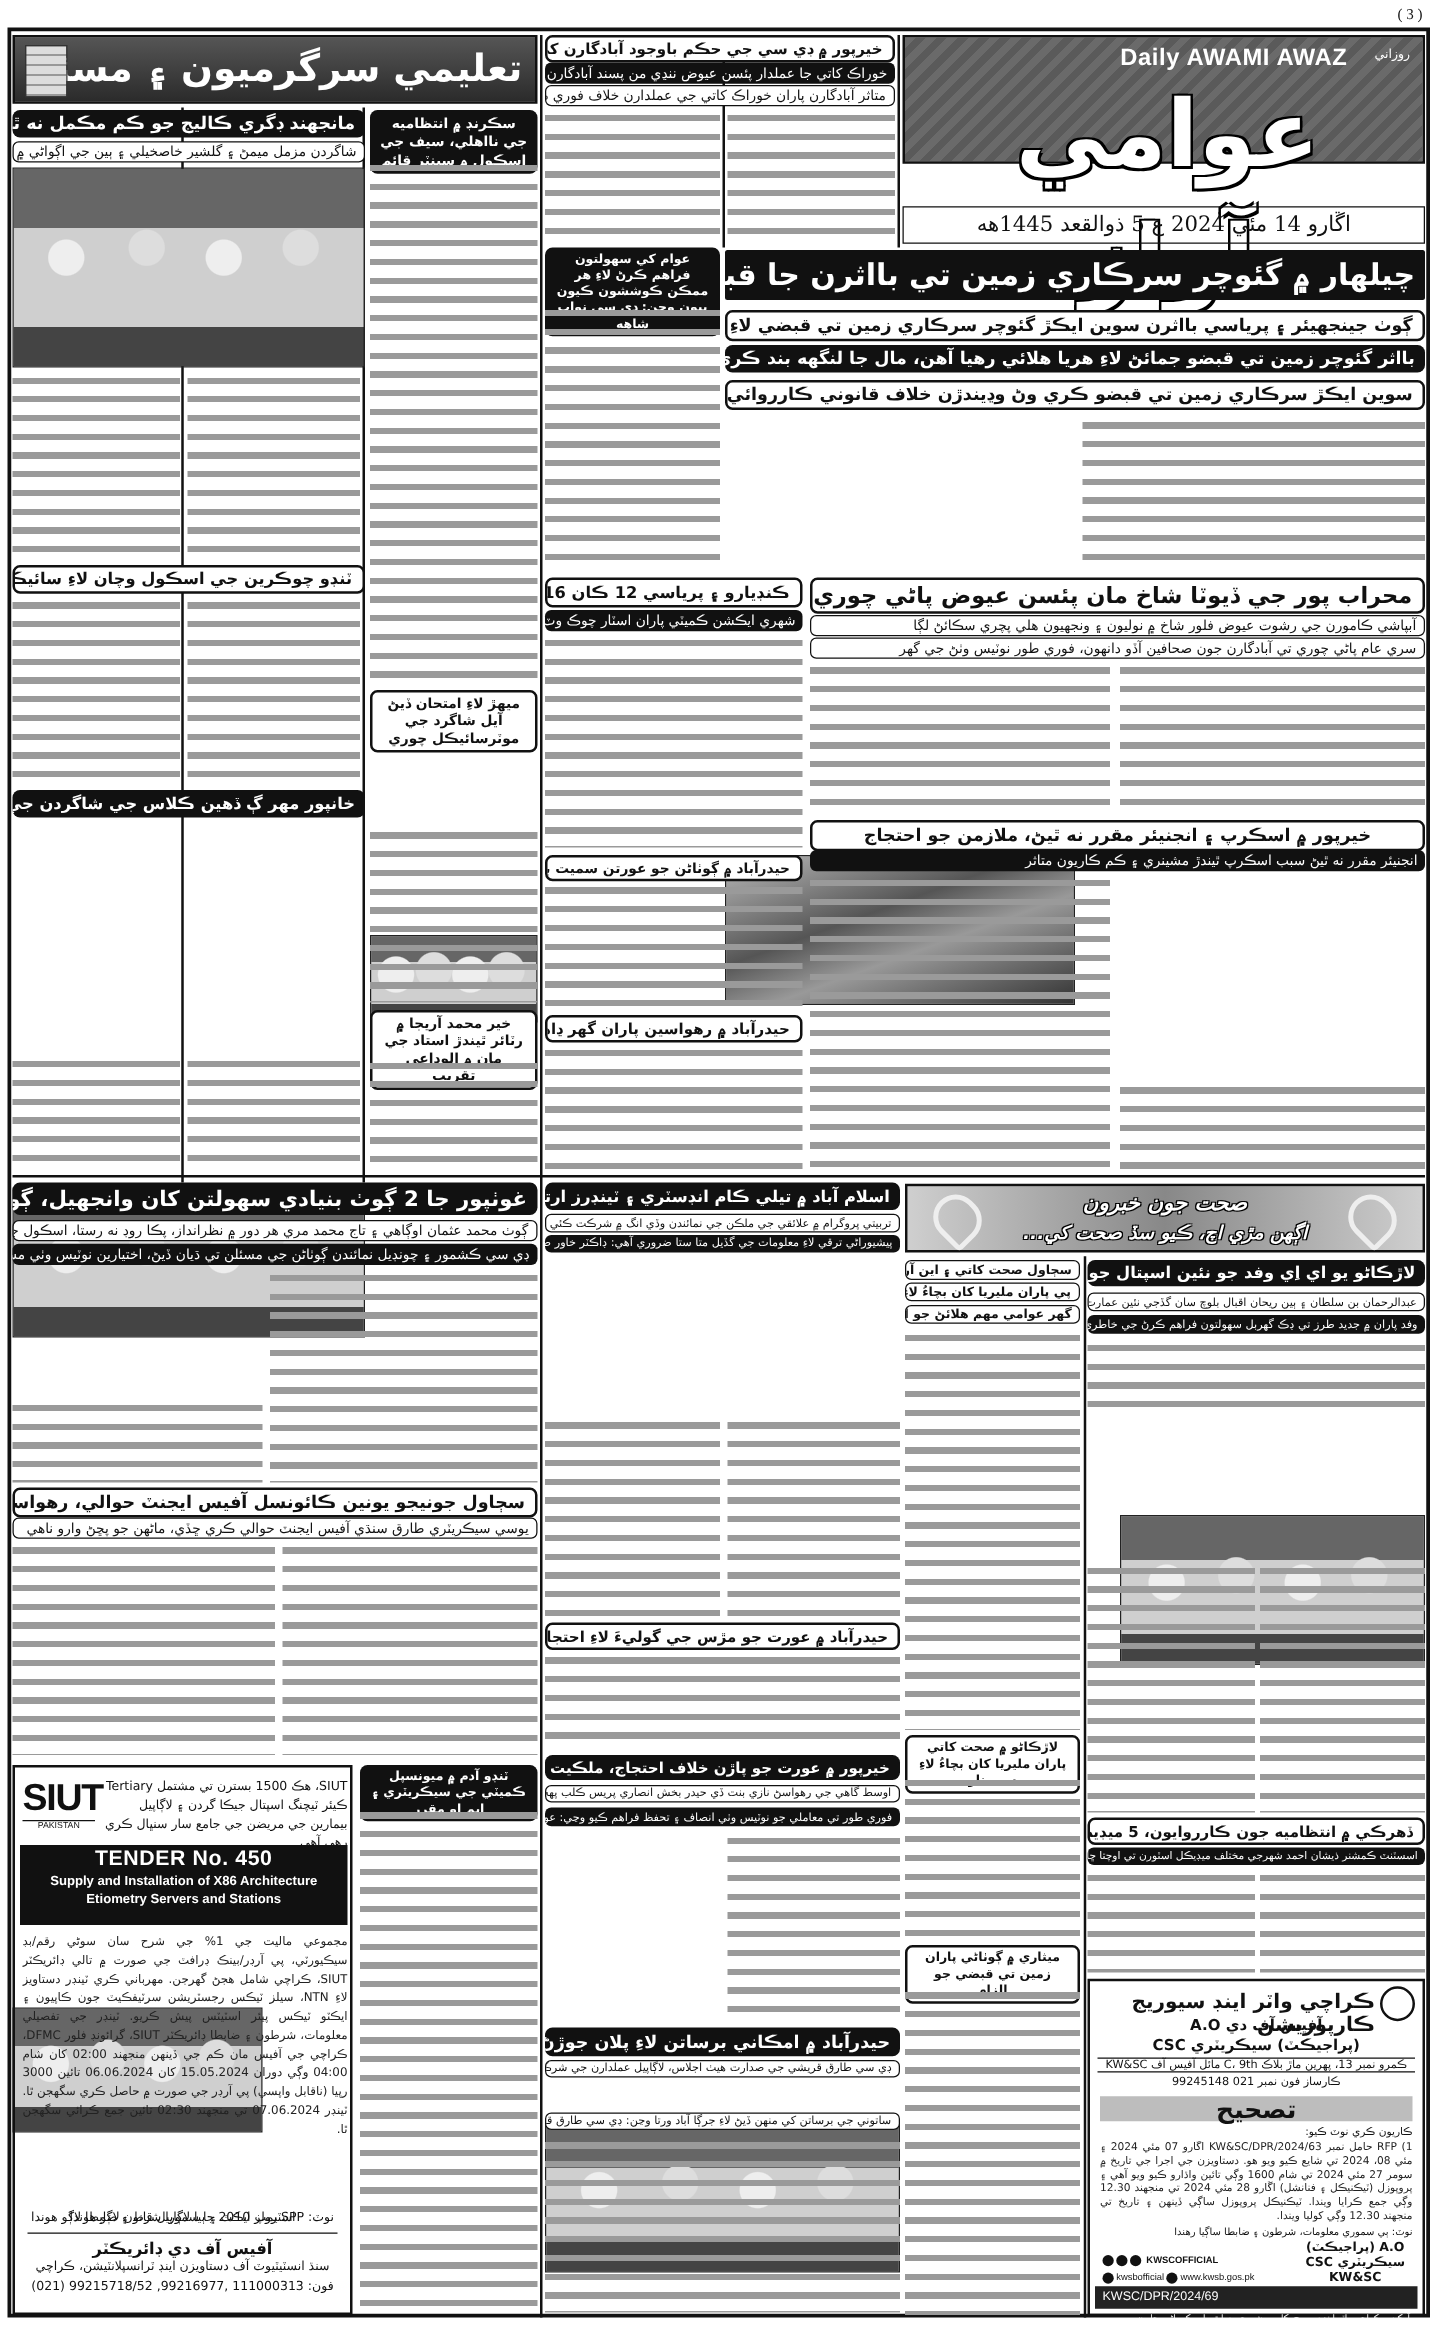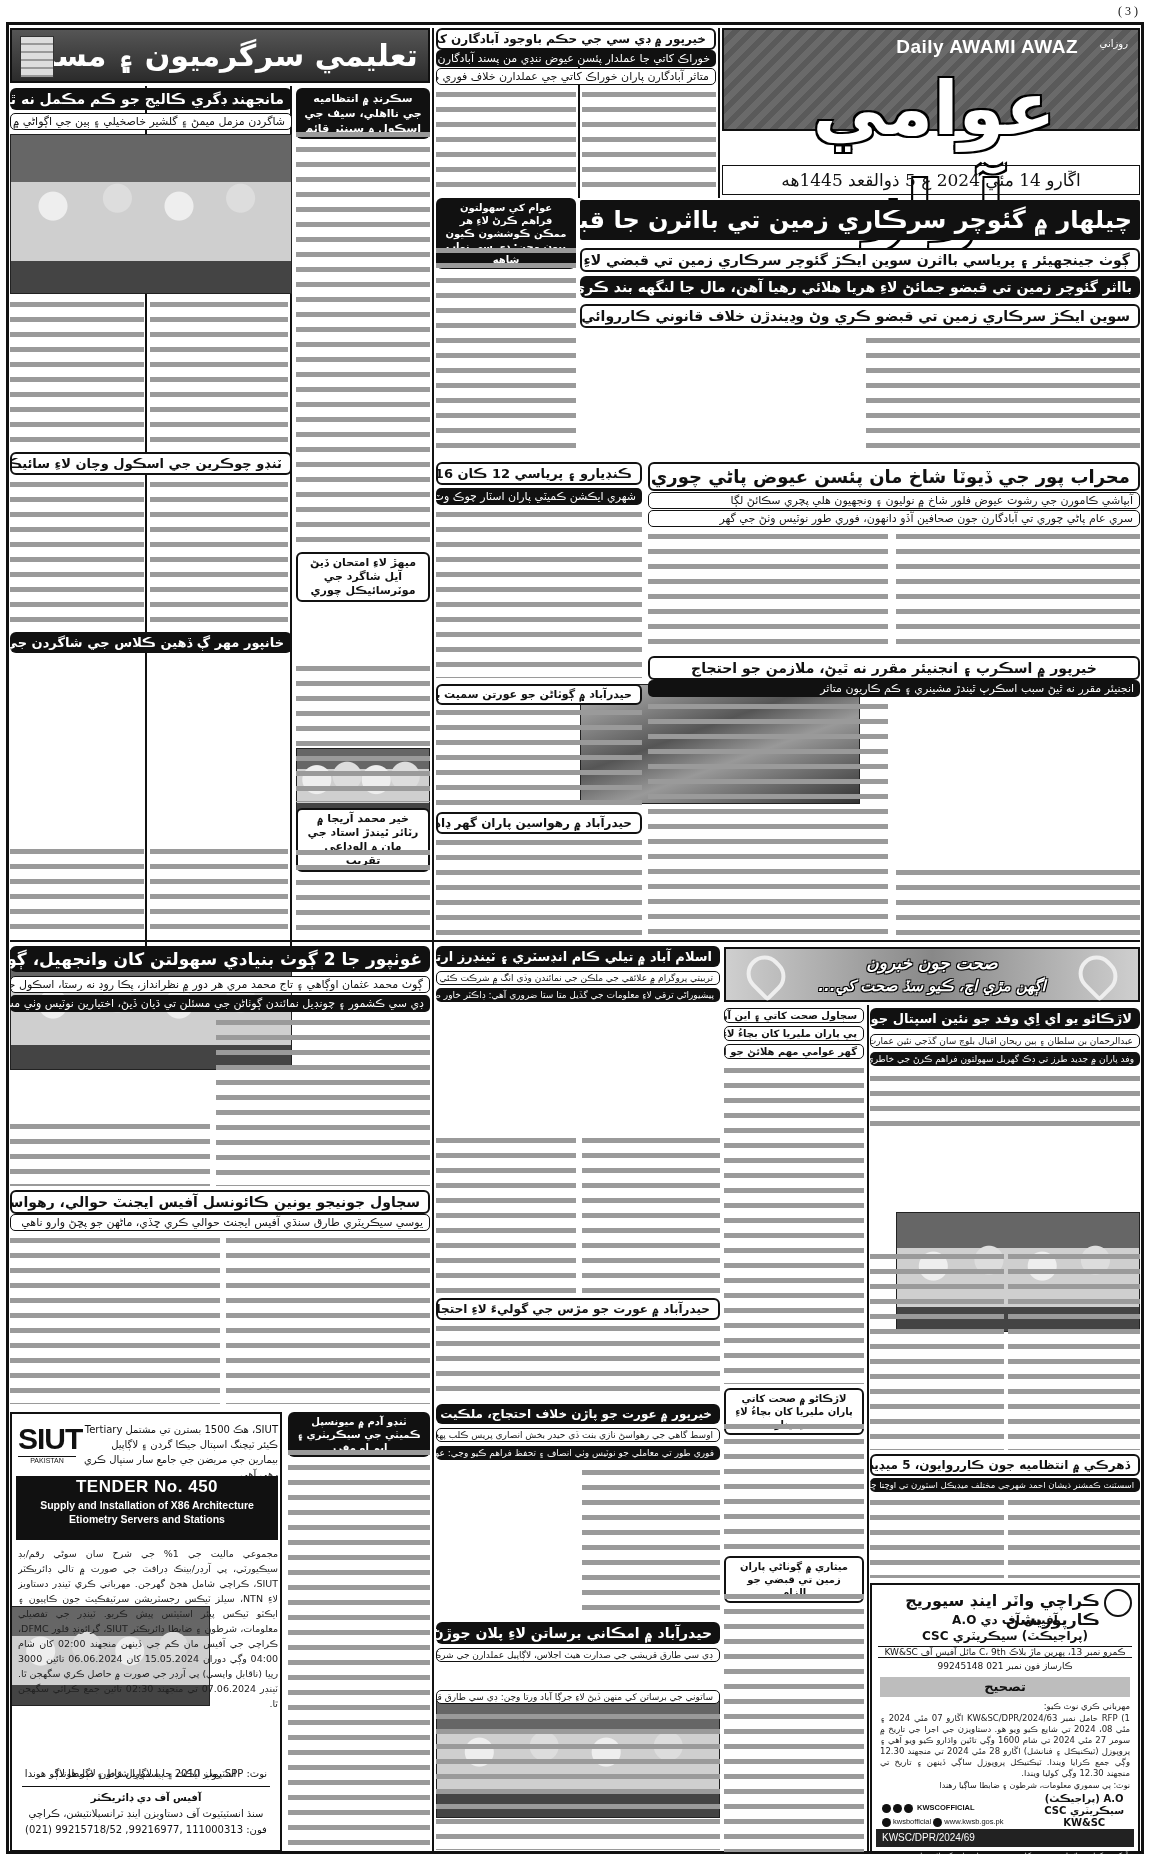--- a/index.html
+++ b/index.html
@@ -55,21 +55,21 @@
   .siut-logo .l2 { font-family: "Liberation Sans", sans-serif; font-size: 7px; border-top: 1px solid #111; }
   .tender-head { position: absolute; left: 4px; top: 62px; width: 262px; height: 64px; background: #111; color: #fff; text-align: center; font-family: "Liberation Sans", sans-serif; font-weight: bold; }
   .tender-head .n { font-size: 17px; line-height: 22px; letter-spacing: 0.5px; }
   .tender-head .s { font-size: 10.5px; line-height: 14px; }
 
   
   .kwsc-box { position: absolute; left: 870px; top: 1583px; width: 270px; height: 270px; border: 2px solid #111; }
   .kwsc-title { position: absolute; right: 38px; top: 6px; font-size: 16px; font-weight: 900; direction: rtl; }
   .kwsc-logo { position: absolute; right: 6px; top: 4px; width: 28px; height: 28px; border: 2px double #111; border-radius: 50%; }
   .kwsc-sub { position: absolute; left: 0; right: 0; text-align: center; font-weight: bold; direction: rtl; }
-  .kwsc-tasheeh { position: absolute; left: 8px; right: 8px; top: 92px; height: 20px; background: #bdbdbd; text-align: center; font-size: 13px; font-weight: 900; direction: rtl; line-height: 20px; }
+  .kwsc-tasheeh { position: absolute; left: 8px; right: 8px; top: 92px; height: 20px; background: #bdbdbd; text-align: center; font-size: 20px; font-weight: 900; direction: rtl; line-height: 20px; }
   .kwsc-foot { position: absolute; left: 4px; right: 4px; bottom: 4px; height: 18px; background: #222; color: #fff; font-size: 10px; font-family: "Liberation Sans", sans-serif; line-height: 18px; padding: 0 6px; }
   .social-icon { display: inline-block; width: 9px; height: 9px; border-radius: 50%; background: #111; margin-right: 2px; vertical-align: middle; }
 </style>
 </head>
 <body>
 
 <div class="page-num">( 3 )</div>
 <div class="frame"></div>
 
 <div class="vrule" style="left:145px;top:86px;height:860px"></div>
@@ -175,21 +175,21 @@
   <div class="abs rtl" style="left:70px;top:8px;width:196px;font-size:10px;line-height:15px">SIUT، هڪ 1500 بسترن تي مشتمل Tertiary ڪيئر ٽيچنگ اسپتال جيڪا گردن ۽ لاڳاپيل بيمارين جي مريضن جي جامع سار سنڀال ڪري رهي آهي</div>
   <div class="tender-head">
     <div class="n">TENDER No. 450</div>
     <div class="s">Supply and Installation of X86 Architecture</div>
     <div class="s">Etiometry Servers and Stations</div>
   </div>
   <div class="abs body-text" style="left:6px;top:132px;width:260px;height:200px;font-size:9.5px;line-height:15px">مجموعي ماليت جي 1% جي شرح سان سوڻي رقم/بڊ سيڪيورٽي، پي آرڊر/بينڪ ڊرافٽ جي صورت ۾ تالي ڊائريڪٽر SIUT، ڪراچي شامل هجڻ گهرجن. مهرباني ڪري ٽينڊر دستاويز لاءِ NTN، سيلز ٽيڪس رجسٽريشن سرٽيفڪيٽ جون ڪاپيون ۽ ايڪٽو ٽيڪس پيئر اسٽيٽس پيش ڪريو. ٽينڊر جي تفصيلي معلومات، شرطون ۽ ضابطا ڊائريڪٽر SIUT، گرائونڊ فلور DFMC، ڪراچي جي آفيس مان ڪم جي ڏينهن منجهند 02:00 کان شام 04:00 وڳي دوران 15.05.2024 کان 06.06.2024 تائين 3000 رپيا (ناقابل واپسي) پي آرڊر جي صورت ۾ حاصل ڪري سگهجن ٿا. ٽينڊر 07.06.2024 تي منجهند 02:30 تائين جمع ڪرائي سگهجن ٿا.</div>
   <div class="abs rtl" style="left:6px;right:6px;top:354px;font-size:10px;text-align:center">نوٽ: SPP رولز 2010 جا سمورا شرط ۽ ضابطا لاڳو هوندا</div>
   <div class="abs rtl" style="left:6px;right:6px;top:354px;font-size:10px;text-align:center">اسٽيمپ ايڪٽ ۽ ٻيا لاڳاپيل قانون لاڳو هوندا</div>
   <div class="abs" style="left:10px;right:10px;top:372px;height:1px;background:#111"></div>
-  <div class="abs rtl" style="left:6px;right:6px;top:378px;font-size:10px;text-align:center;font-weight:bold">آفيس آف دي ڊائريڪٽر</div>
+  <div class="abs rtl" style="left:6px;right:6px;top:378px;font-size:13px;text-align:center;font-weight:bold">آفيس آف دي ڊائريڪٽر</div>
   <div class="abs rtl" style="left:6px;right:6px;top:394px;font-size:10px;text-align:center">سنڌ انسٽيٽيوٽ آف دستاويزن اينڊ ٽرانسپلانٽيشن، ڪراچي</div>
   <div class="abs rtl" style="left:6px;right:6px;top:410px;font-size:10px;text-align:center">فون: 111000313 ,99216977, 99215718/52 (021)</div>
 </div>
 
 <div class="abs hl-black" style="left:288px;top:1412px;width:142px;font-size:10px;white-space:normal;line-height:13px">ٽنڊو آدم ۾ ميونسپل ڪميٽي جي سيڪريٽري ۽ ايم او مقرر</div>
 <div class="abs body-text lines" style="left:288px;top:1446px;width:142px;height:406px">خبر جو متن</div>
 
 <div class="abs hl-black" style="left:436px;top:946px;width:284px;font-size:13px">اسلام آباد ۾ تيلي ڪام انڊسٽري ۽ ٽينڊرز ارتقا متعلق تربيتي ورڪشاپ</div>
 <div class="abs deck-white" style="left:436px;top:971px;width:284px;font-size:9px">تربيتي پروگرام ۾ علائقي جي ملڪن جي نمائندن وڏي انگ ۾ شرڪت ڪئي ۽ خيالن جو اظهار ڪيو</div>
 <div class="abs deck-black" style="left:436px;top:988px;width:284px;font-size:9px">پيشيوراڻي ترقي لاءِ معلومات جي گڏيل متا ستا ضروري آهي: ڊاڪٽر خاور صديق کوکر جو خطاب</div>
@@ -243,21 +243,21 @@
 <div class="abs body-text lines" style="left:724px;top:1590px;width:140px;height:262px">خبر جو متن</div>
 
 <div class="kwsc-box">
   <div class="kwsc-logo"></div>
   <div class="kwsc-title">ڪراچي واٽر اينڊ سيوريج ڪارپوريشن</div>
   <div class="kwsc-sub" style="top:28px;font-size:12px">آفيس آف دي A.O</div>
   <div class="kwsc-sub" style="top:44px;font-size:12px">(پراجيڪٽ) سيڪريٽري CSC</div>
   <div class="kwsc-sub" style="top:61px;font-size:9px;font-weight:normal;border-top:1px solid #111;border-bottom:1px solid #111;margin:0 6px">ڪمرو نمبر 13، پهرين ماڙ بلاڪ C، 9th مائل آفيس آف KW&amp;SC</div>
   <div class="kwsc-sub" style="top:76px;font-size:9px;font-weight:normal">ڪارساز فون نمبر 021 99245148</div>
   <div class="kwsc-tasheeh">تصحيح</div>
-  <div class="abs rtl" style="right:8px;top:116px;font-size:8.5px">مهرباني ڪري نوٽ ڪيو:</div>
+  <div class="abs rtl" style="right:8px;top:116px;font-size:8.5px">ڪاريون ڪري نوٽ ڪيو:</div>
   <div class="abs body-text" style="left:8px;right:8px;top:128px;height:66px;font-size:8.5px;line-height:11px">1) RFP حامل نمبر KW&amp;SC/DPR/2024/63 اڱارو 07 مئي 2024 ۽ مئي 08، 2024 تي شايع ڪيو ويو هو. دستاويزن جي اجرا جي تاريخ ۾ سومر 27 مئي 2024 تي شام 1600 وڳي تائين واڌارو ڪيو ويو آهي ۽ پروپوزل (ٽيڪنيڪل ۽ فنانشل) اڱارو 28 مئي 2024 تي منجهند 12.30 وڳي جمع ڪرايا ويندا. ٽيڪنيڪل پروپوزل ساڳي ڏينهن ۽ تاريخ تي منجهند 12.30 وڳي کوليا ويندا.</div>
   <div class="abs rtl" style="right:8px;top:196px;font-size:8px">نوٽ: ٻي سموري معلومات، شرطون ۽ ضابطا ساڳيا رهندا</div>
   <div class="abs" style="right:14px;top:208px;text-align:center;font-weight:bold;font-size:10px;line-height:12px;direction:rtl">
     <div>A.O (پراجيڪٽ)</div>
     <div>سيڪريٽري CSC</div>
     <div>KW&amp;SC</div>
   </div>
   <div class="abs" style="left:10px;top:218px;font-size:7.5px;font-family:'Liberation Sans',sans-serif;font-weight:bold">
     <span class="social-icon"></span><span class="social-icon"></span><span class="social-icon"></span>
     <span>KWSCOFFICIAL</span>

